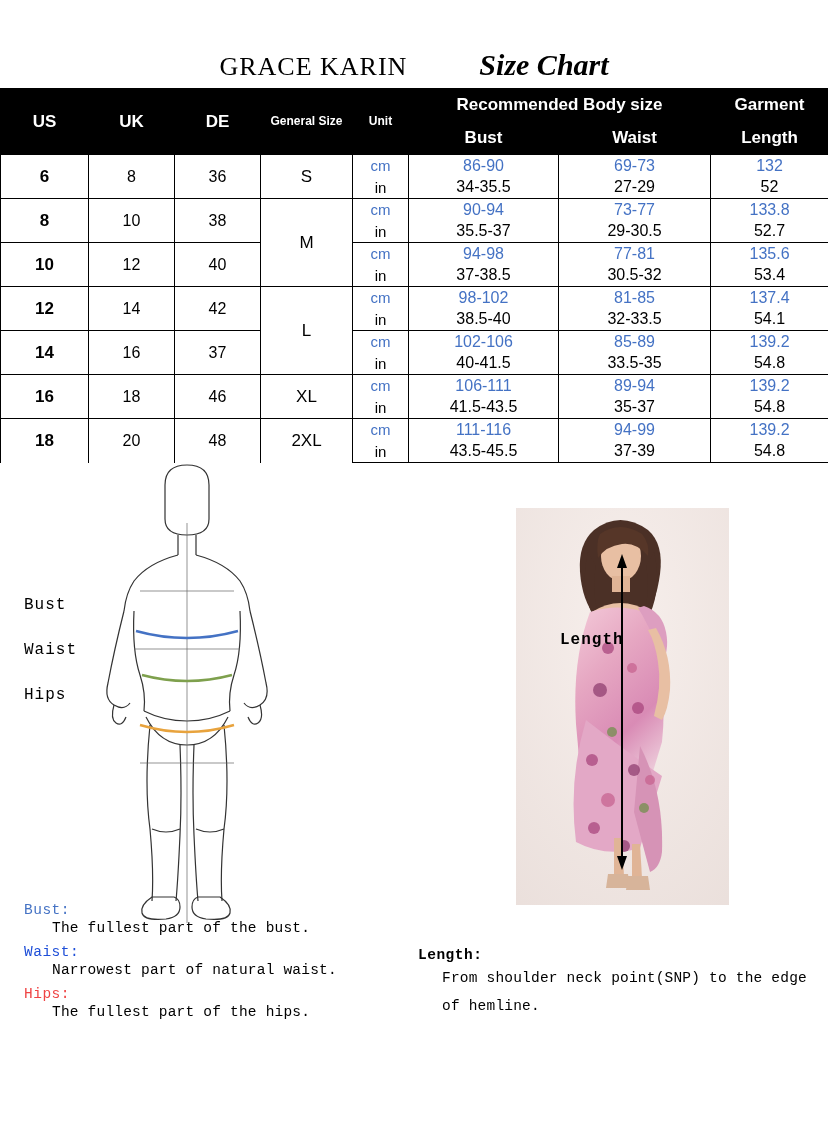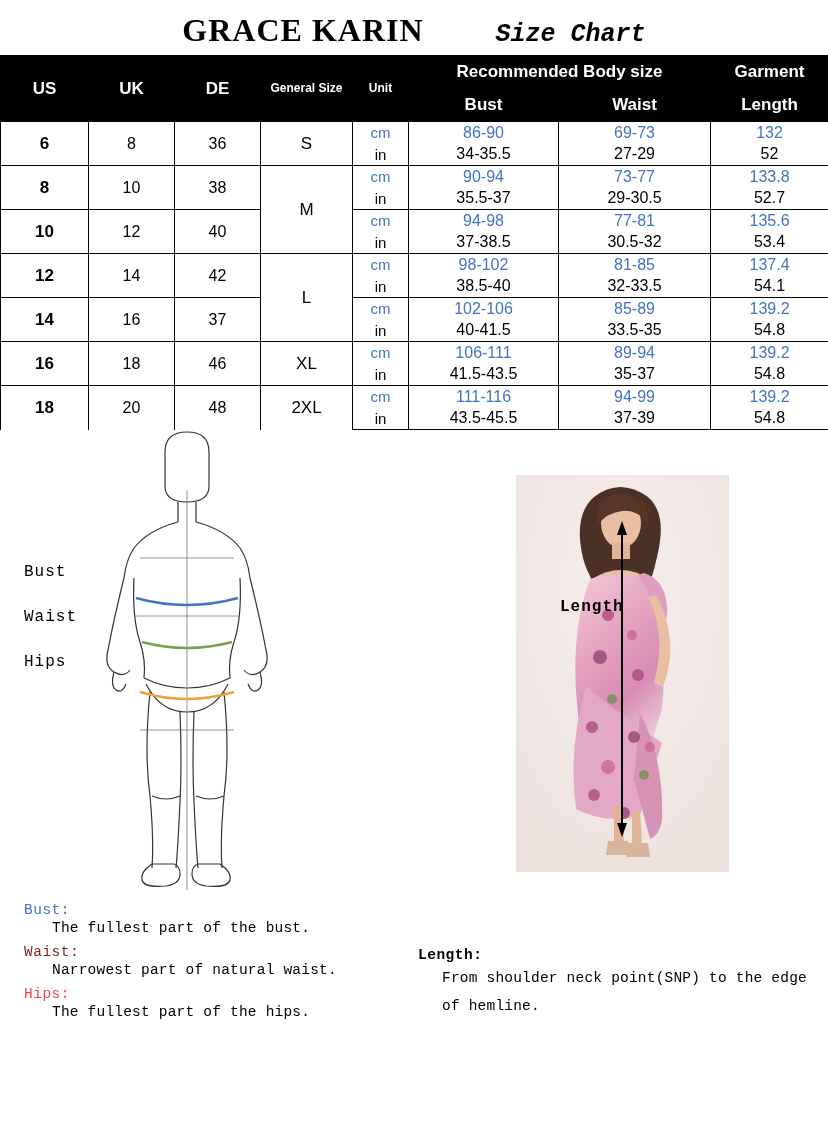--- a/index.html
+++ b/index.html
@@ -14,29 +14,30 @@
   .page { position: relative; width: 828px; height: 1143px; }
 
   
   .header {
     display: flex; align-items: flex-end; justify-content: center;
     padding: 12px 0 6px 0;
     gap: 40px;
   }
   .brand {
     font-family: "Liberation Serif", serif;
-    font-weight: bold;
-    font-size: 32px;
+    font-weight: normal;
+    font-size: 26px;
     letter-spacing: 1px;
+    margin-top: 40px;
   }
   .chart-title {
-    font-family: Liberation Mono, monospace;
+    font-family: Liberation Serif, serif;
     font-style: italic;
     font-weight: bold;
-    font-size: 25px;
+    font-size: 30px;
     margin-left: 32px;
   }
 
   
   table.size-table {
     border-collapse: collapse;
     width: 828px;
     table-layout: fixed;
   }
   table.size-table th, table.size-table td {
@@ -93,21 +94,21 @@
   
   .notes {
     position: absolute; left: 0; top: 902px; width: 828px; height: 193px;
     font-family: "Liberation Mono", monospace;
     font-size: 14.5px;
   }
   .notes-left { position: absolute; left: 24px; top: 0; width: 400px; }
   .notes-right { position: absolute; left: 418px; top: 45px; width: 400px; }
   .note-term { letter-spacing: 0.5px; }
   .note-term.bust { color: #4472c4; }
-  .note-term.waist { color: #7f1d1d; }
+  .note-term.waist { color: #1d4ed8; }
   .note-term.hips { color: #ef4444; }
   .note-term.length { color: #000; font-weight: bold; }
   .note-def { margin: 2px 0 8px 28px; letter-spacing: 0.2px; }
   .note-def.r { margin-left: 24px; line-height: 1.9; }
 </style>
 </head>
 <body>
 
 <div class="page">
 

